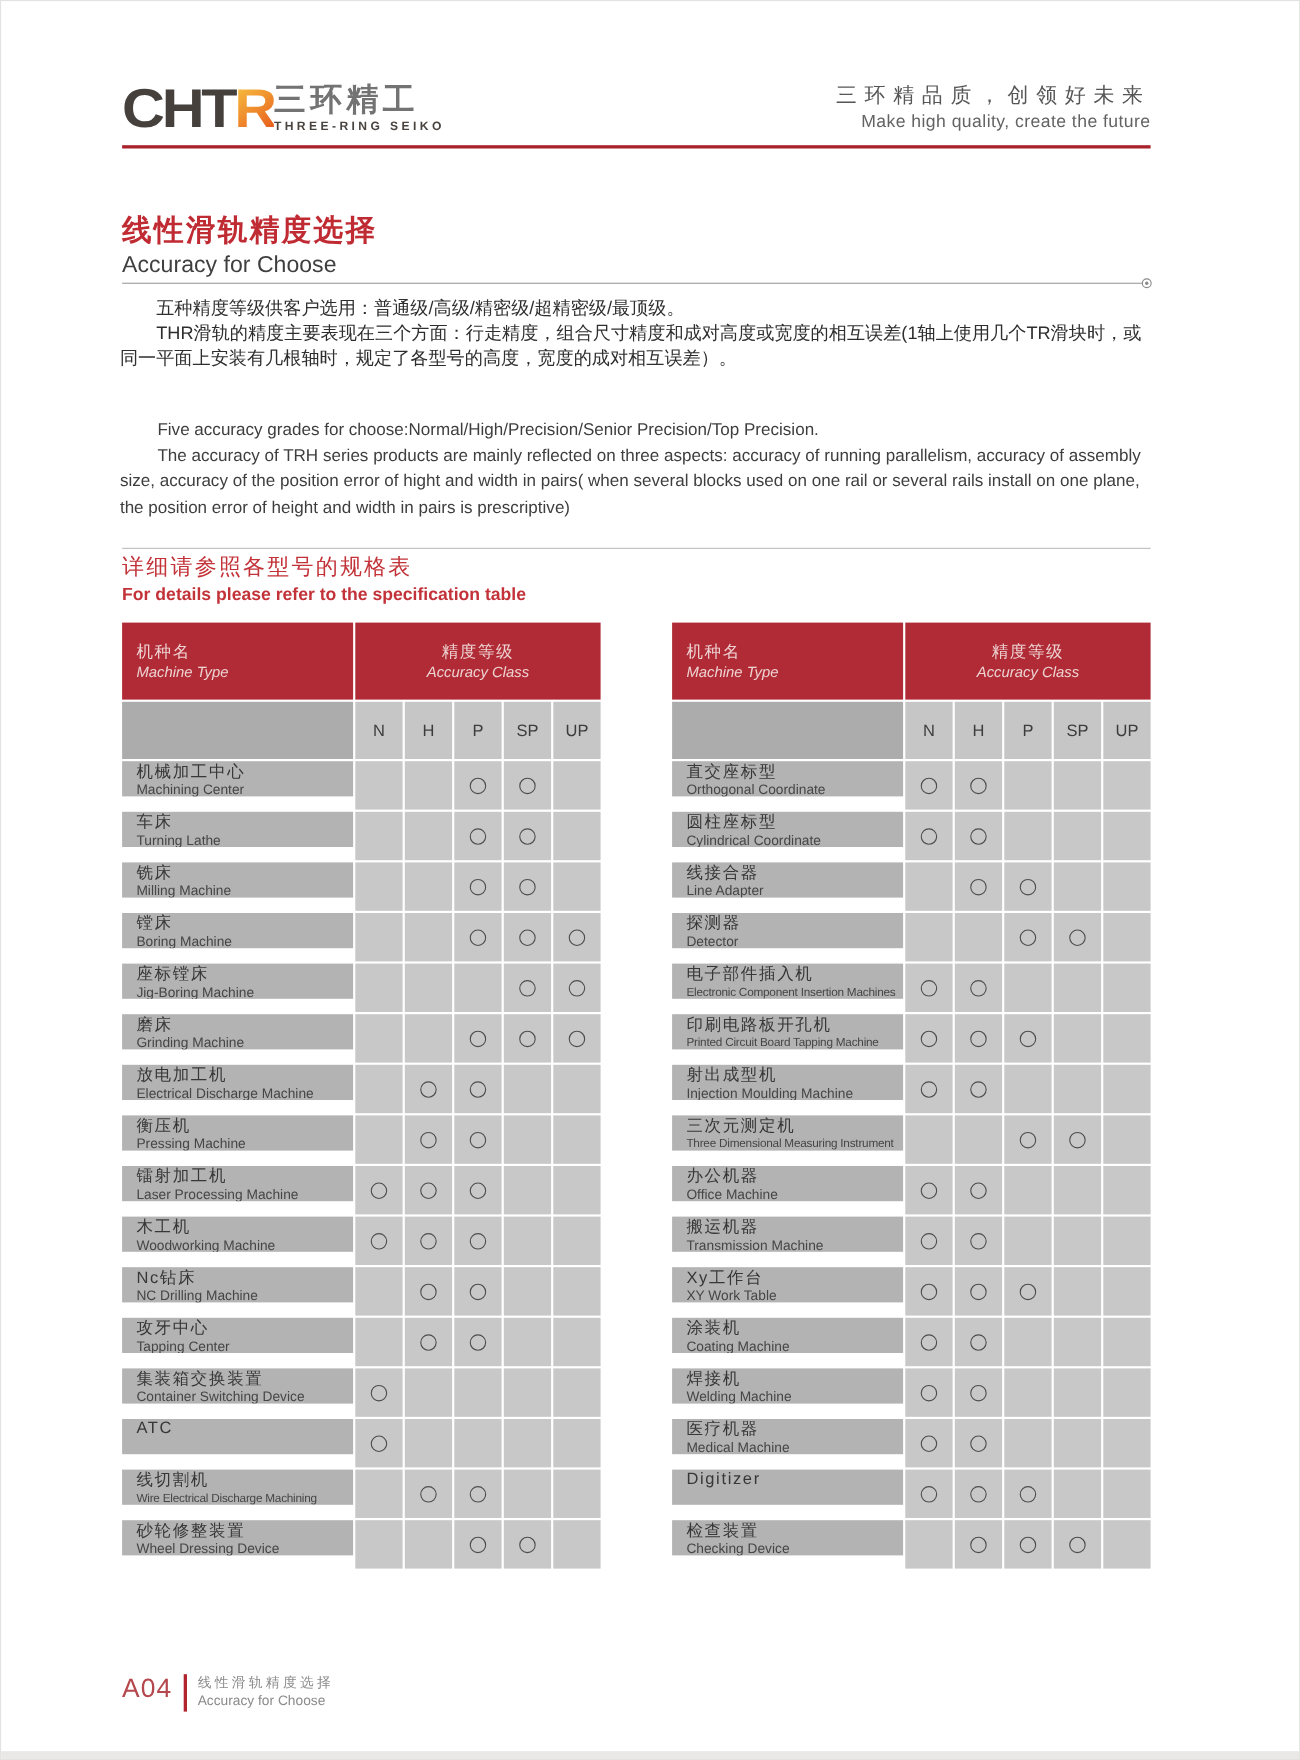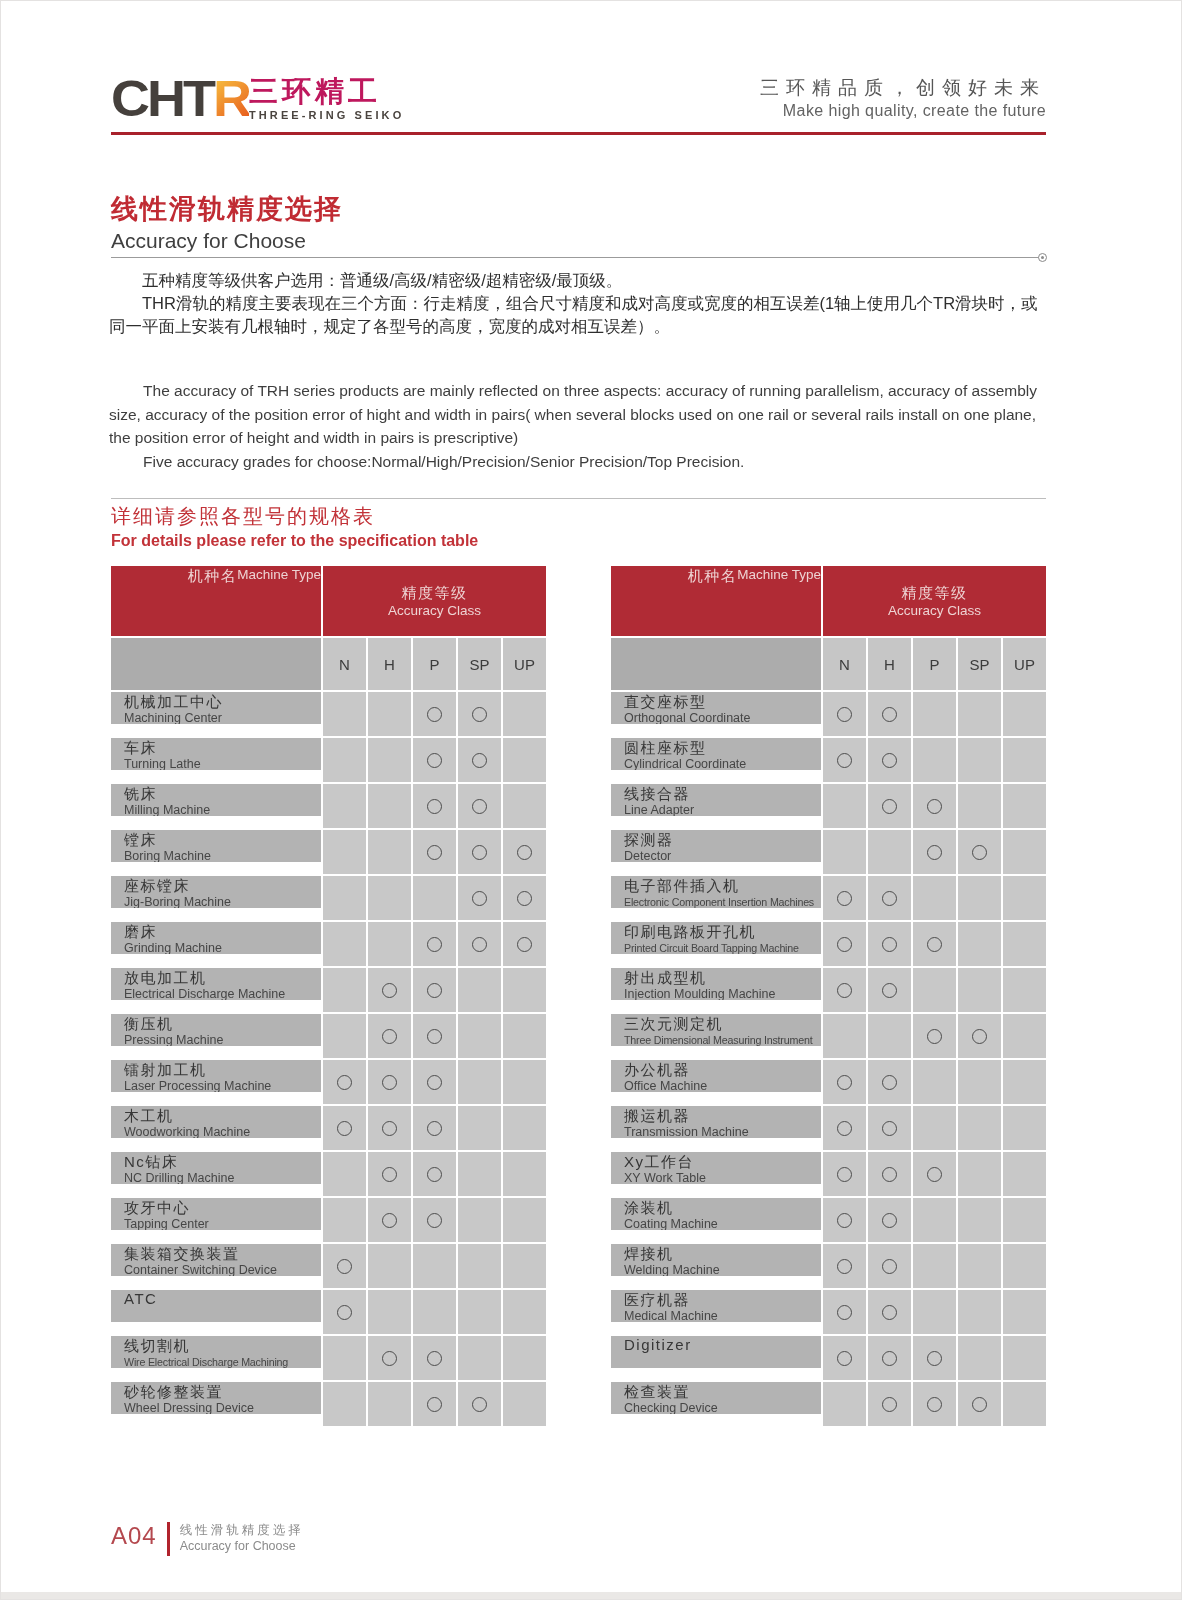--- a/index.html
+++ b/index.html
@@ -13,21 +13,21 @@
 
   
   .logo-row { position:absolute; left:110px; top:74px; width:935px;
     display:flex; justify-content:space-between; align-items:flex-end; }
   .logo-left { display:flex; align-items:flex-end; gap:0; }
   .logo-mark { font-size:54px; font-weight:900; letter-spacing:-3px;
     color:#45403c; line-height:48px; transform:scaleY(.92); }
   .logo-r { background:linear-gradient(140deg,#f6b93d 15%,#e8611f 85%);
     -webkit-background-clip:text; background-clip:text; color:transparent; }
   .logo-words { display:flex; flex-direction:column; padding-bottom:2px; }
-  .logo-cn { font-size:29px; font-weight:bold; color:#be185d; letter-spacing:4px; line-height:30px; }
+  .logo-cn { font-size:29px; font-weight:bold; color:#737373; letter-spacing:4px; line-height:30px; }
   .logo-en { font-size:11px; font-weight:bold; color:#4a443f; letter-spacing:3.1px; margin-top:3px; }
   .slogan { text-align:right; padding-bottom:2px; }
   .slogan-cn { font-size:19px; color:#565656; letter-spacing:7px; line-height:24px; }
   .slogan-en { font-size:16px; color:#636363; letter-spacing:.4px; line-height:21px; }
   .red-rule { position:absolute; left:110px; top:131px; width:935px; height:3px; background:#a8212b; }
 
   
   .title-block { position:absolute; left:110px; top:192px; }
   .title-cn { font-size:27px; font-weight:bold; color:#c02b33; letter-spacing:2px; line-height:32px; }
   .title-en { font-size:21px; color:#3f3f3f; line-height:27px; margin-top:2px; }
@@ -53,25 +53,25 @@
   .section-en { font-size:16px; font-weight:bold; color:#c23238; line-height:21px; margin-top:1px; }
 
   
   .spec-table { position:absolute; top:565px; width:435px;
     display:grid; grid-template-columns:210px repeat(5,1fr); gap:2px;
     background:#fff; align-content:start; }
   .table-left  { left:110px; }
   .table-right { left:610px; }
 
   .hd { background:#b02b35; color:#eed3d3; height:70px; }
-  .hd-machine { display:flex; flex-direction:row; justify-content:flex-end; padding-left:13px; }
+  .hd-machine { display:flex; flex-direction:column; justify-content:center; padding-left:13px; }
   .hd-accuracy { grid-column:2 / span 5; display:flex; flex-direction:column;
     justify-content:center; align-items:center; text-align:center; }
   .hd .cn { font-size:15px; letter-spacing:1.5px; line-height:19px; }
-  .hd .en { font-size:13.5px; line-height:17px; }
+  .hd .en { font-size:13.5px; line-height:17px;font-style:italic; }
 
   .sub-machine { background:#acacac; height:52px; }
   .sub-grade { background:#c6c6c6; height:52px; display:flex; align-items:center;
     justify-content:center; font-size:15px; color:#3c3c3c; }
 
   .name-cell { background:#b3b3b3; height:32px; display:flex; flex-direction:column;
     justify-content:flex-start; padding-left:13px; overflow:hidden; }
   .name-cell .cn { font-size:15px; color:#373737; letter-spacing:1.5px; line-height:19px; white-space:nowrap; }
   .name-cell .en { font-size:12.5px; color:#464646; line-height:15px; white-space:nowrap; }
   .name-cell .en.small { font-size:10.7px; letter-spacing:-.2px; }
@@ -114,22 +114,22 @@
   </div>
   <div class="title-underline">
     <span class="ring-end"></span>
   </div>
 
   <div class="intro-cn">
     <p>五种精度等级供客户选用：普通级/高级/精密级/超精密级/最顶级。</p>
     <p>THR滑轨的精度主要表现在三个方面：行走精度，组合尺寸精度和成对高度或宽度的相互误差(1轴上使用几个TR滑块时，或同一平面上安装有几根轴时，规定了各型号的高度，宽度的成对相互误差）。</p>
   </div>
   <div class="intro-en">
+    <p>Five accuracy grades for choose:Normal/High/Precision/Senior Precision/Top Precision.</p>
     <p>The accuracy of TRH series products are mainly reflected on three aspects: accuracy of running parallelism, accuracy of assembly size, accuracy of the position error of hight and width in pairs( when several blocks used on one rail or several rails install on one plane, the position error of height and width in pairs is prescriptive)</p>
-    <p>Five accuracy grades for choose:Normal/High/Precision/Senior Precision/Top Precision.</p>
   </div>
 
   <div class="section-rule"></div>
   <div class="section-title">
     <div class="section-cn">详细请参照各型号的规格表</div>
     <div class="section-en">For details please refer to the specification table</div>
   </div>
 
   <div class="spec-table table-left">
     <div class="hd hd-machine">

